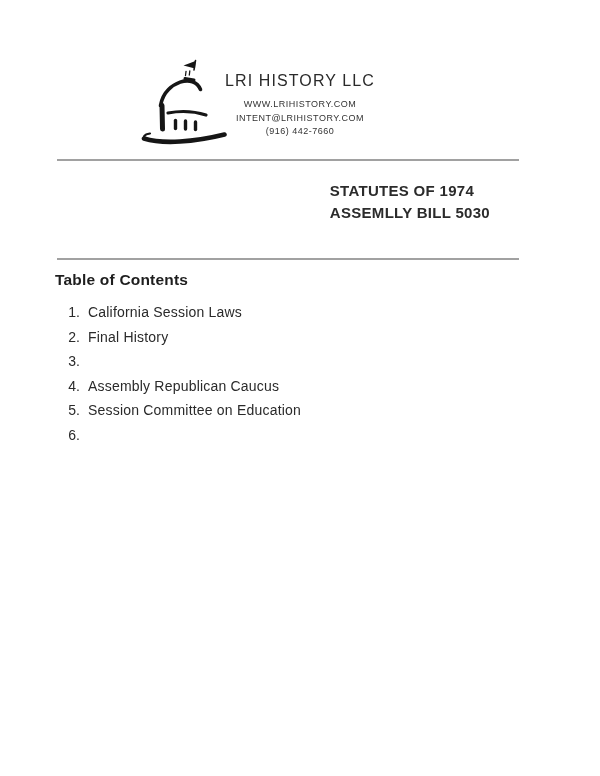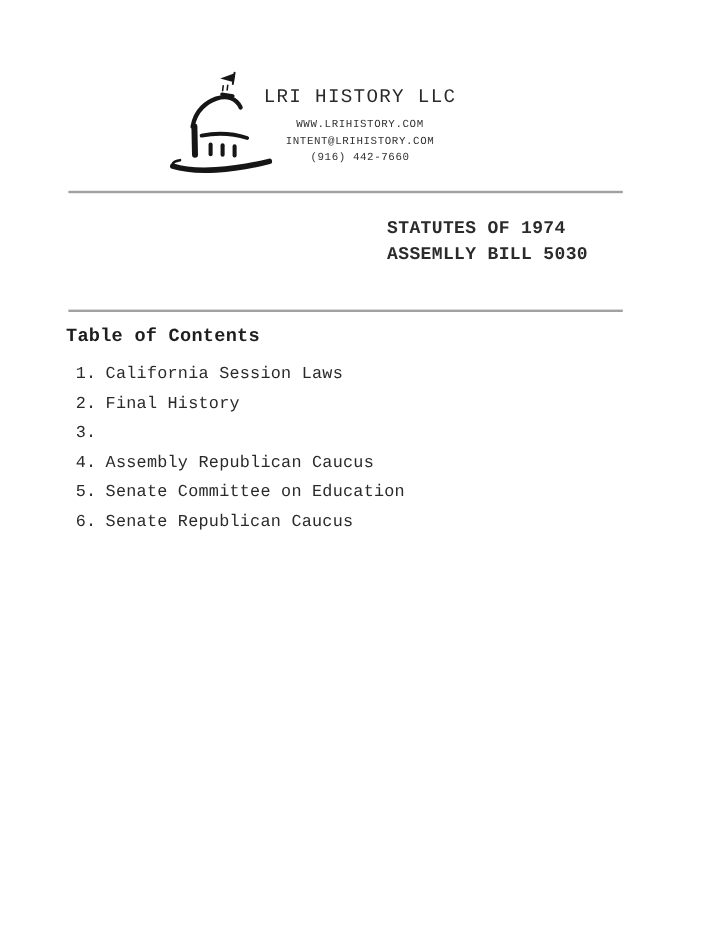--- a/index.html
+++ b/index.html
@@ -5,21 +5,21 @@
   html, body {
     margin: 0;
     padding: 0;
     background: #ffffff;
   }
   .page {
     position: relative;
     width: 600px;
     height: 776px;
     background: #ffffff;
-    font-family: Liberation Mono, monospace;
+    font-family: Liberation Sans, sans-serif;
     color: #222222;
     overflow: hidden;
   }
 
   
   .logo {
     position: absolute;
     left: 137px;
     top: 58px;
     width: 90px;
@@ -167,21 +167,20 @@
     </li>
     <li class="toc-item">
       <span class="num">3.</span>
     </li>
     <li class="toc-item">
       <span class="num">4.</span>
       <span class="label">Assembly Republican Caucus</span>
     </li>
     <li class="toc-item">
       <span class="num">5.</span>
-      <span class="label">Senate Committee on Education</span>
+      <span class="label">Session Committee on Education</span>
     </li>
     <li class="toc-item">
       <span class="num">6.</span>
-      <span class="label">Senate Republican Caucus</span>
     </li>
   </ol>
 
 </div>
 
 </body></html>

